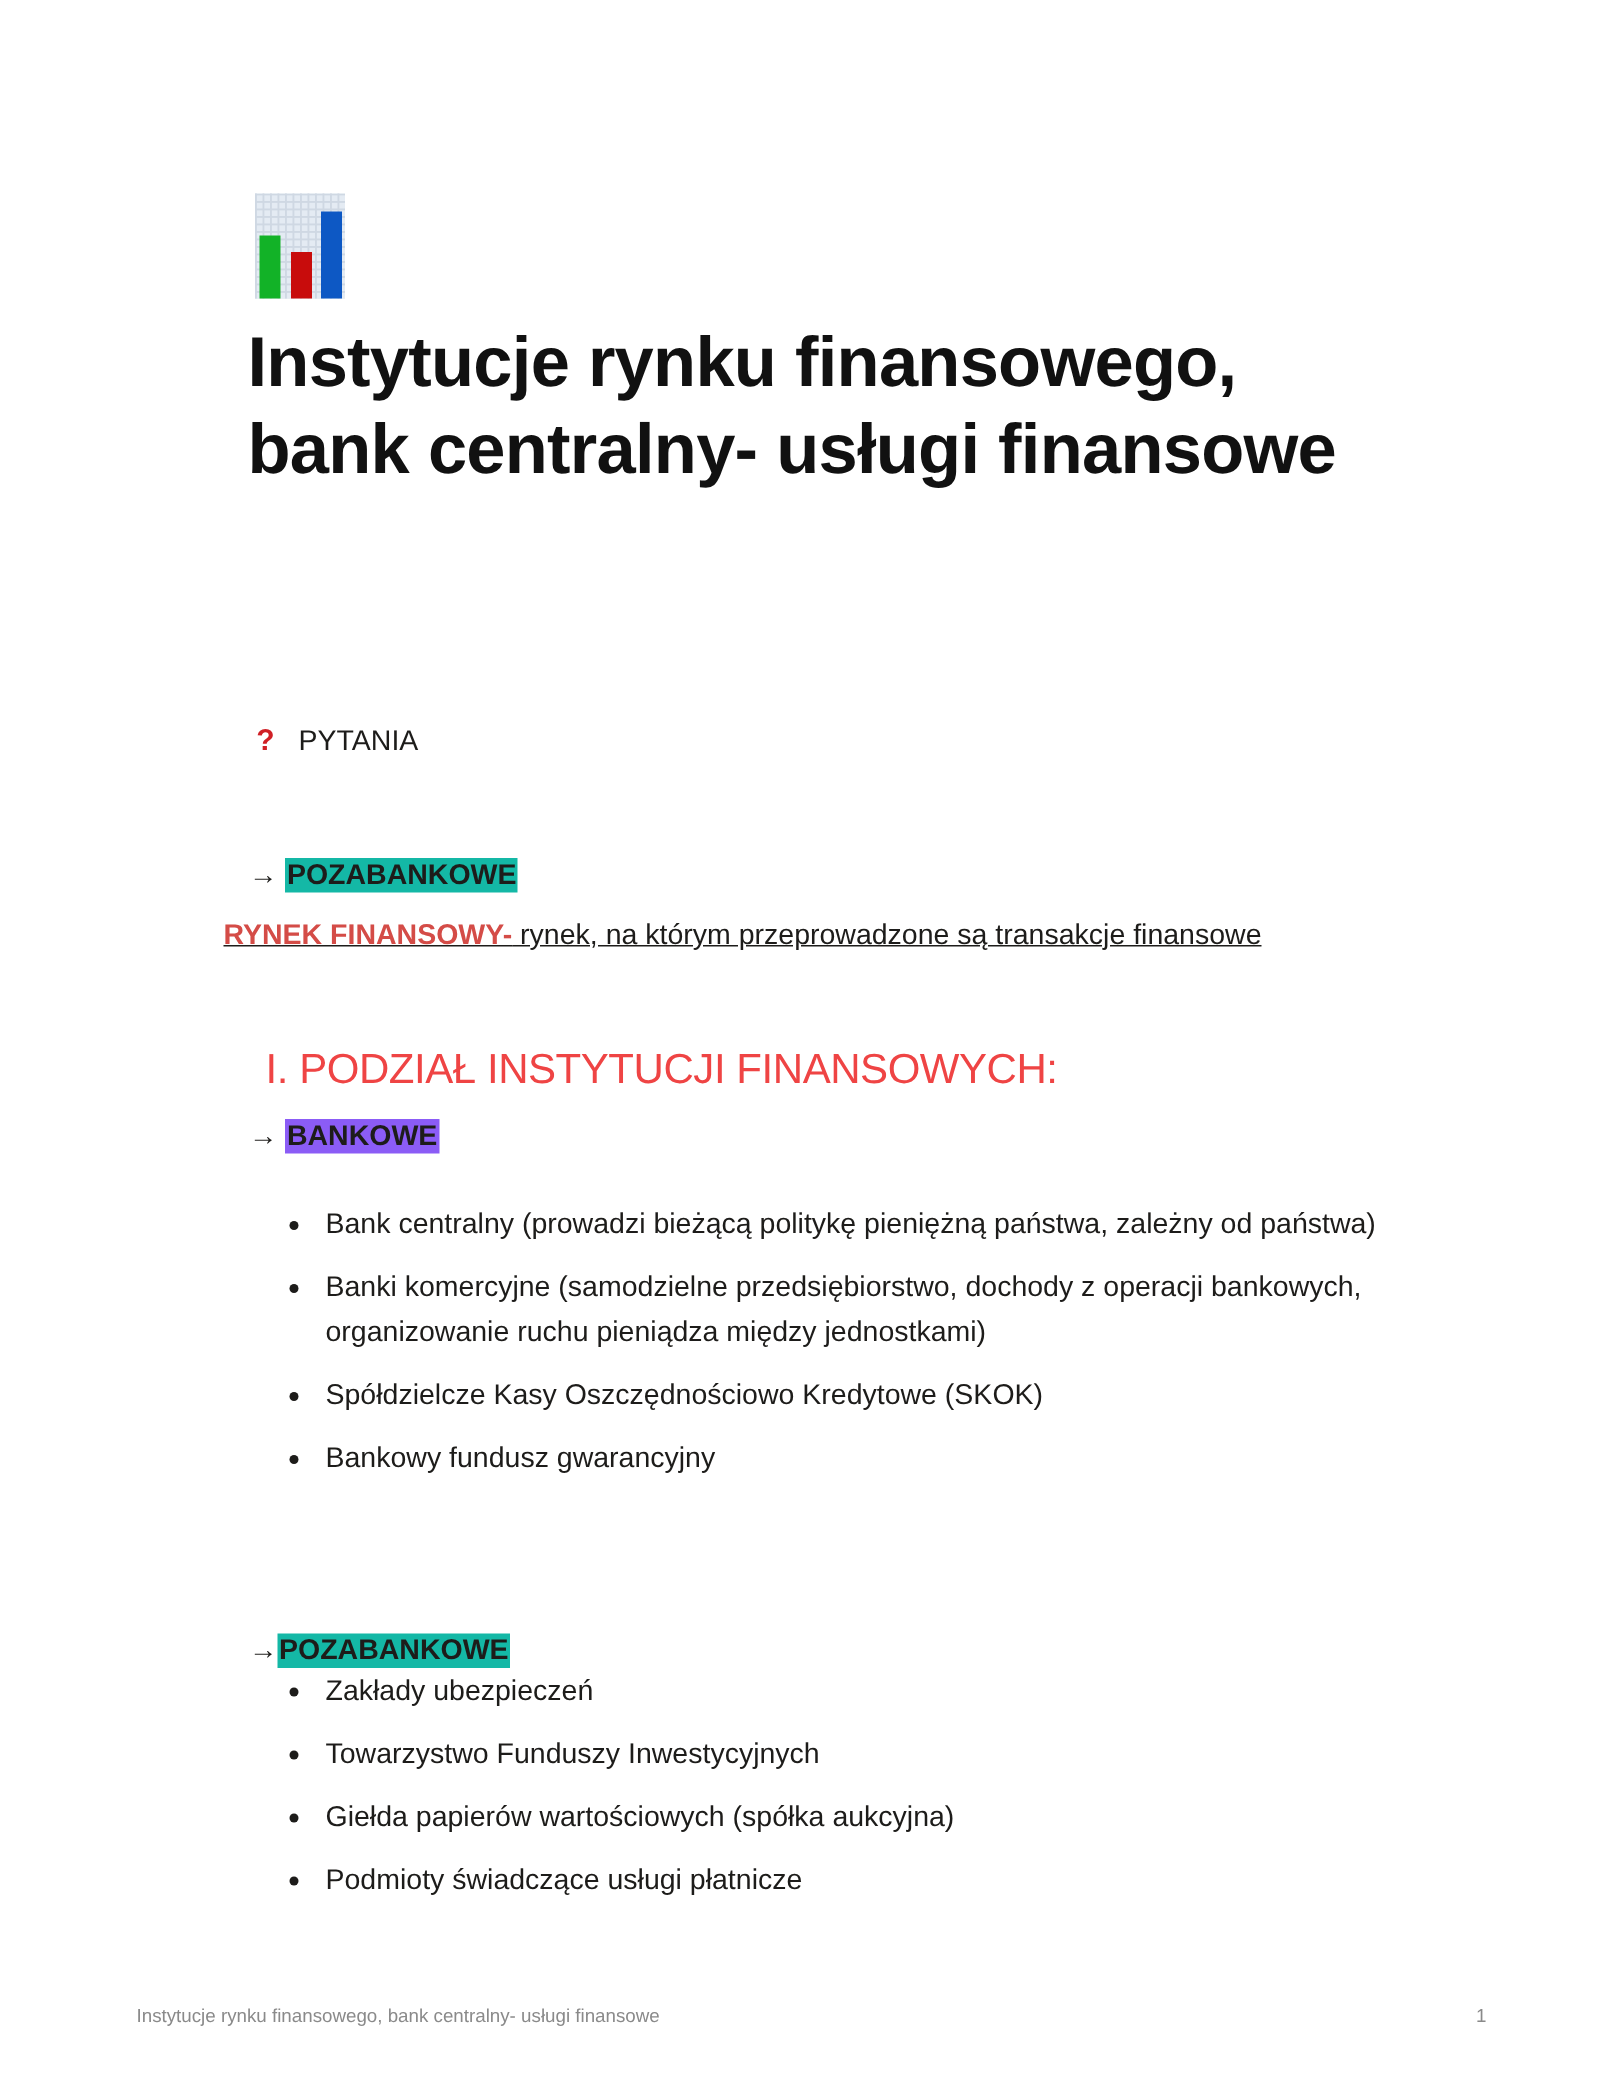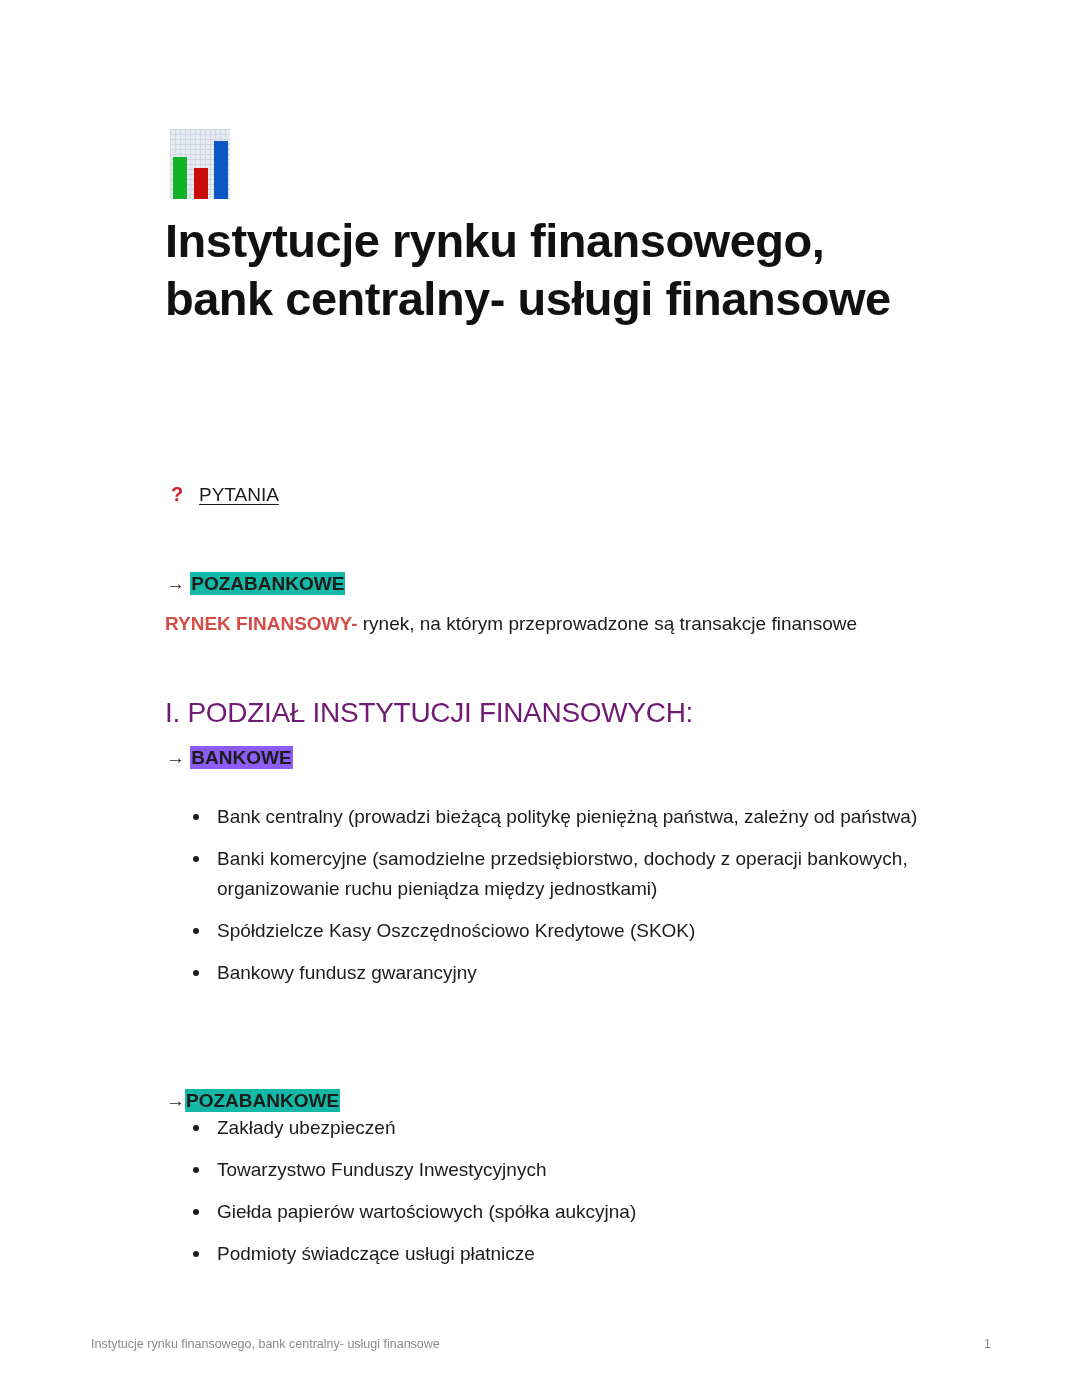--- a/index.html
+++ b/index.html
@@ -64,62 +64,62 @@
     .link-row .q-icon {
       color: #d02026;
       font-weight: 700;
       font-size: 20px;
       width: 22px;
       margin-right: 11px;
       text-align: center;
     }
     .link-row .link {
       color: #1d1c1a;
-      text-decoration: underline;
       text-underline-offset: 3px;
       cursor: pointer;
     }
 
     .arrow-heading {
       position: absolute;
       left: 166px;
       font-size: 19px;
       font-weight: 400;
       line-height: 26px;
     }
     .arrow-heading .label {
       font-weight: 700;
       padding: 1px 1px;
     }
     .hl-pink { background: #14b8a6; }
     .hl-blue { background: #8b5cf6; }
 
     .definition {
       position: absolute;
-      left: 165px;
+      left: 149px;
       top: 609px;
       width: 720px;
       font-size: 19px;
       line-height: 30px;
       color: #1d1c1a;
+      text-decoration: underline;
     }
     .definition .term {
       color: #d44c47;
       font-weight: 700;
     }
 
     .section-heading {
       position: absolute;
-      left: 165px;
+      left: 177px;
       top: 697px;
       margin: 0;
       font-size: 28px;
       font-weight: 400;
       letter-spacing: -0.3px;
-      color: #701a75;
+      color: #ef4444;
     }
 
     ul.bullets {
       position: absolute;
       left: 165px;
       margin: 16px;
       padding: 0;
       list-style: none;
       width: 740px;
     }

